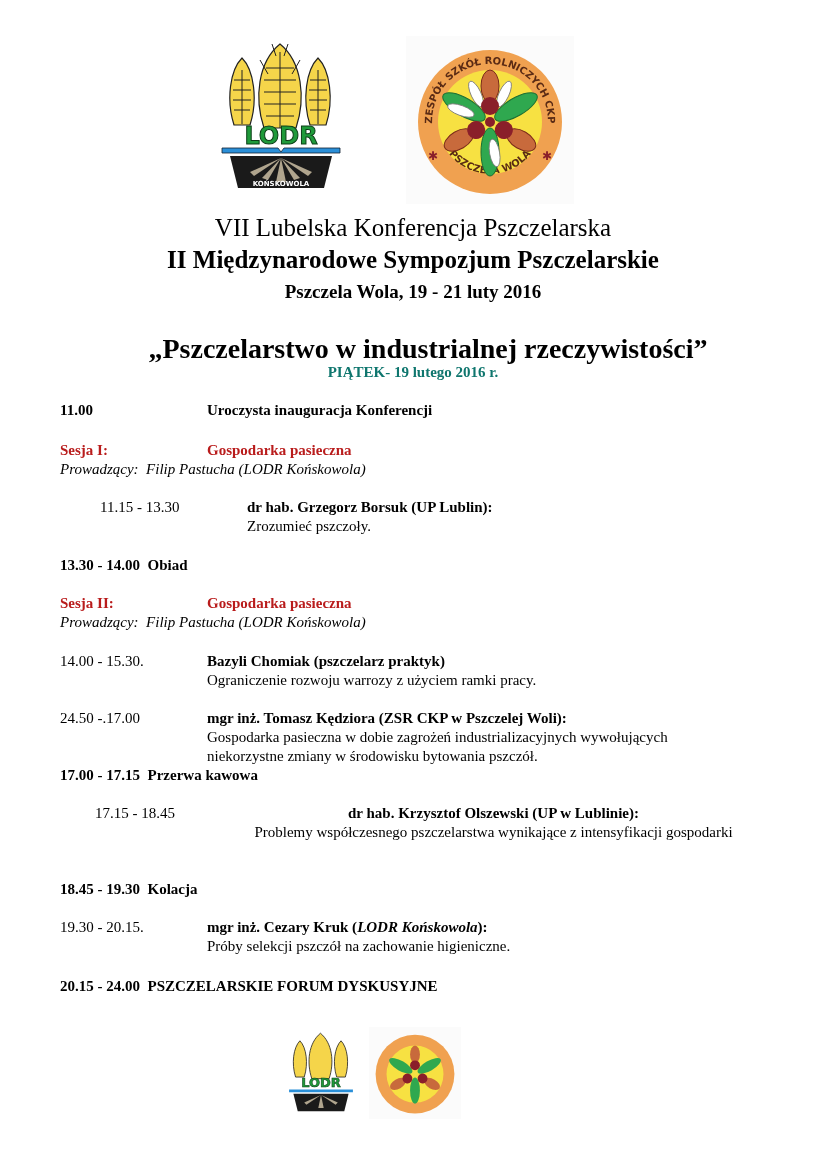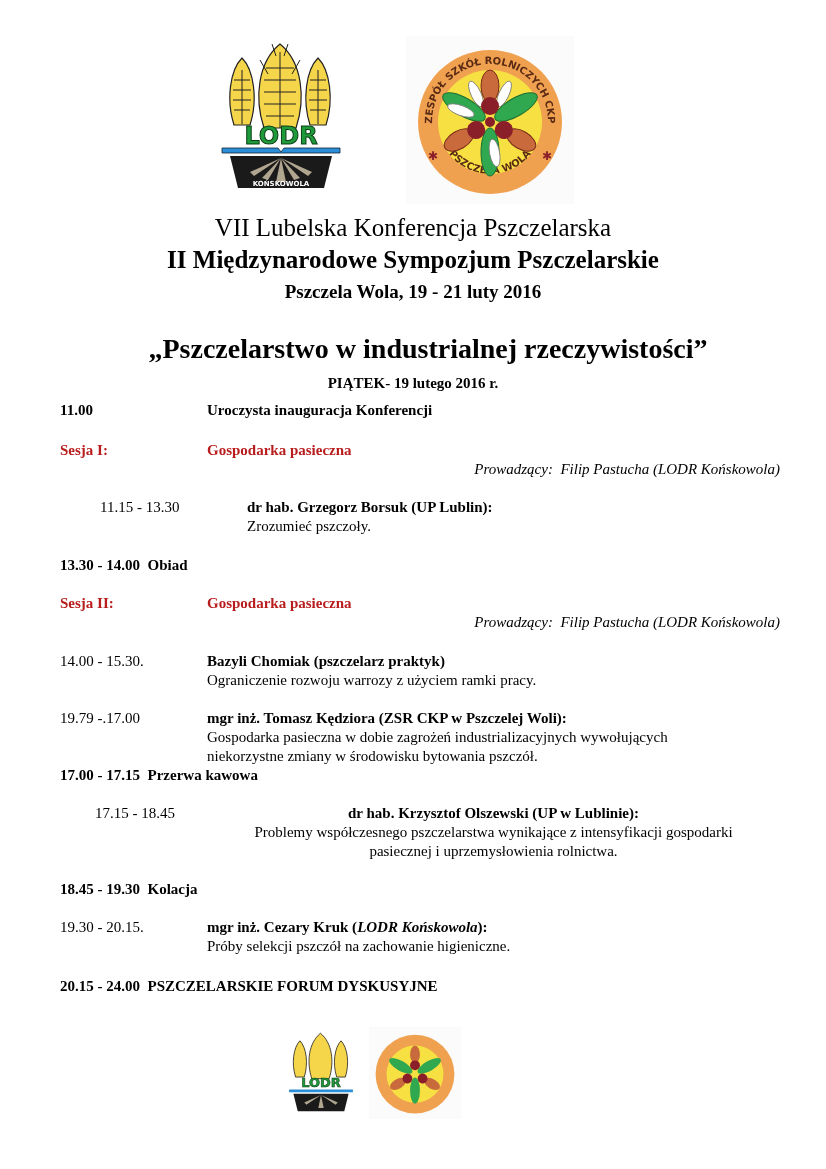--- a/index.html
+++ b/index.html
@@ -9,27 +9,27 @@
   .logo-lodr { left: 220px; top: 40px; width: 122px; height: 155px; }
   .logo-zsr { left: 406px; top: 36px; width: 168px; height: 168px; background:#fbfbfb; }
   .logo-lodr-small { left: 288px; top: 1028px; width: 66px; height: 90px; }
   .logo-zsr-small { left: 369px; top: 1027px; width: 92px; height: 92px; background:#fbfbfb; }
 
   .title-block { left: 0; width: 826px; text-align: center; }
   .t1 { top: 213px; font-size: 25px; line-height: 30px; text-align: center; }
   .t2 { top: 245px; font-size: 25px; line-height: 30px; font-weight: bold; }
   .t3 { top: 277px; font-size: 19px; line-height: 30px; font-weight: bold; }
   .t4 { top: 333px; font-size: 28px; line-height: 32px; font-weight: bold; margin-left: 15px; }
-  .t5 { top: 374px; font-size: 15px; line-height: 18px; font-weight: bold; color: #000000; }
+  .t5 { top: 363px; font-size: 15px; line-height: 18px; font-weight: bold; color: #0f766e; }
 
   .row { left: 60px; width: 720px; font-size: 15px; line-height: 19px; }
   .time { display: inline-block; width: 147px; vertical-align: top; }
   .content { display: inline-block; width: 570px; vertical-align: top; }
   .b { font-weight: bold; }
-  .i { font-style: italic; text-align: right; }
+  .i { font-style: italic; }
   .red { color: #b91c1c; font-weight: bold; }
 </style>
 </head>
 <body>
 
 <div class="abs logo-lodr">
   <svg width="122" height="155" viewBox="0 0 122 155">
 
     <g fill="#f5d54a" stroke="#222" stroke-width="1.2">
       <path d="M14 85 C6 60 10 30 22 18 C34 30 38 60 30 85 Z"></path>
@@ -134,29 +134,29 @@
 </div>
 <div class="abs row i" style="top:613px;">
   <span>Prowadzący:</span>&nbsp;&nbsp;<span>Filip Pastucha (LODR Końskowola)</span>
 </div>
 
 <div class="abs row" style="top:652px;">
   <span class="time">14.00 - 15.30.</span><span class="content"><span class="b">Bazyli Chomiak (pszczelarz praktyk)</span><br><span>Ograniczenie rozwoju warrozy z użyciem ramki pracy.</span></span>
 </div>
 
 <div class="abs row" style="top:709px;">
-  <span class="time">19.79 -.17.00</span><span class="content"><span class="b">mgr inż. Tomasz Kędziora (ZSR CKP w Pszczelej Woli):</span><br><span>Gospodarka pasieczna w dobie zagrożeń industrializacyjnych wywołujących</span><br><span>niekorzystne zmiany w środowisku bytowania pszczół.</span></span>
+  <span class="time">24.50 -.17.00</span><span class="content"><span class="b">mgr inż. Tomasz Kędziora (ZSR CKP w Pszczelej Woli):</span><br><span>Gospodarka pasieczna w dobie zagrożeń industrializacyjnych wywołujących</span><br><span>niekorzystne zmiany w środowisku bytowania pszczół.</span></span>
 </div>
 
 <div class="abs row b" style="top:766px;">
   <span>17.00 - 17.15</span>&nbsp;&nbsp;<span>Przerwa kawowa</span>
 </div>
 
 <div class="abs row" style="top:804px;text-align:center;">
-  <span class="time">17.15 - 18.45</span><span class="content"><span class="b">dr hab. Krzysztof Olszewski (UP w Lublinie):</span><br><span>Problemy współczesnego pszczelarstwa wynikające z intensyfikacji gospodarki</span><br><span>pasiecznej i uprzemysłowienia rolnictwa.</span></span>
+  <span class="time">17.15 - 18.45</span><span class="content"><span class="b">dr hab. Krzysztof Olszewski (UP w Lublinie):</span><br><span>Problemy współczesnego pszczelarstwa wynikające z intensyfikacji gospodarki</span><br></span>
 </div>
 
 <div class="abs row b" style="top:880px;">
   <span>18.45 - 19.30</span>&nbsp;&nbsp;<span>Kolacja</span>
 </div>
 
 <div class="abs row" style="top:918px;">
   <span class="time">19.30 - 20.15.</span><span class="content"><span class="b"><span>mgr inż. Cezary Kruk (</span><span class="i">LODR Końskowola</span><span>):</span></span><br><span>Próby selekcji pszczół na zachowanie higieniczne.</span></span>
 </div>
 

